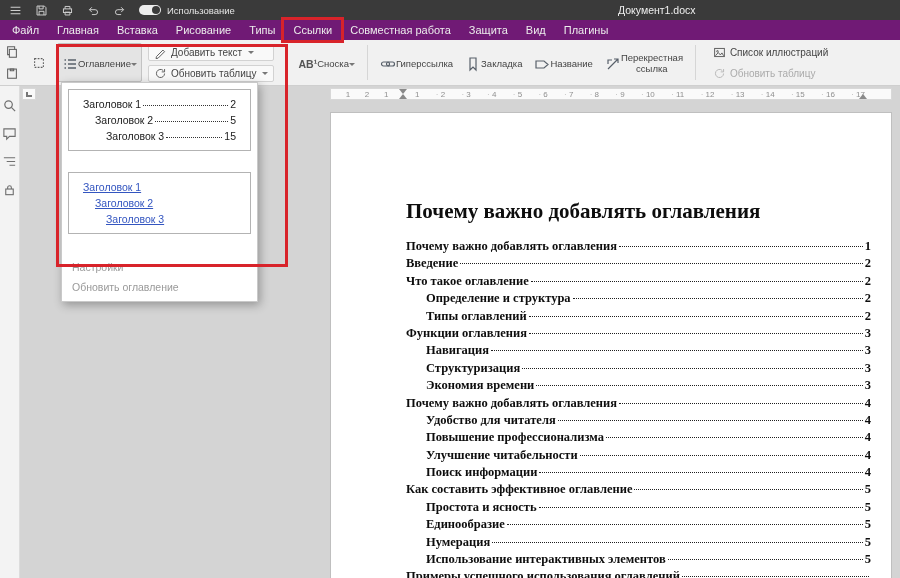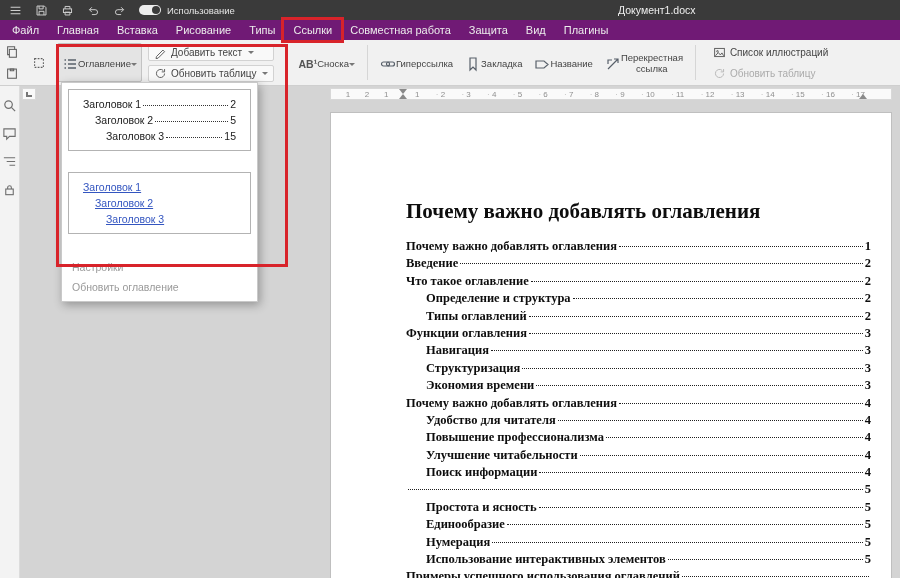--- a/index.html
+++ b/index.html
@@ -430,20 +430,21 @@
         <span class="tpage">4</span>
       </div>
 
       <div class="toc-row lvl2">
         <span class="tlabel">Поиск информации</span>
         <span class="tdots"></span>
         <span class="tpage">4</span>
       </div>
 
       <div class="toc-row lvl1">
+        <span class="tlabel">Как составить эффективное оглавление</span>
         <span class="tdots"></span>
         <span class="tpage">5</span>
       </div>
 
       <div class="toc-row lvl2">
         <span class="tlabel">Простота и ясность</span>
         <span class="tdots"></span>
         <span class="tpage">5</span>
       </div>
 

